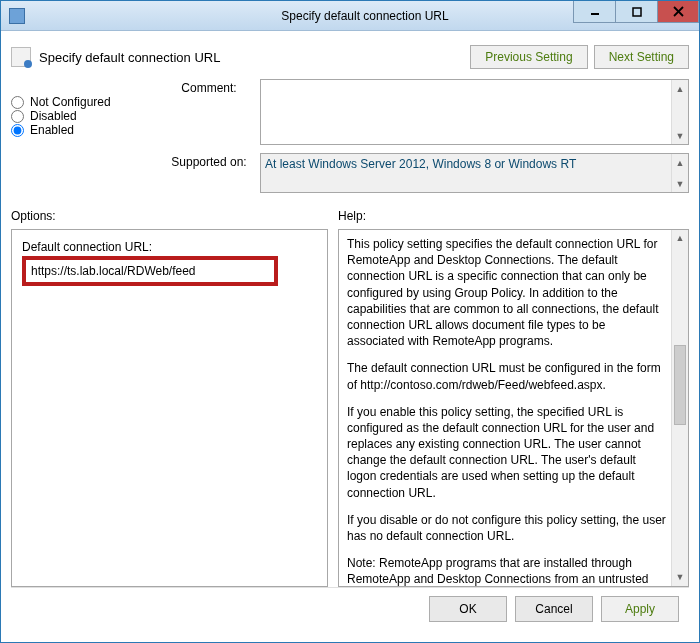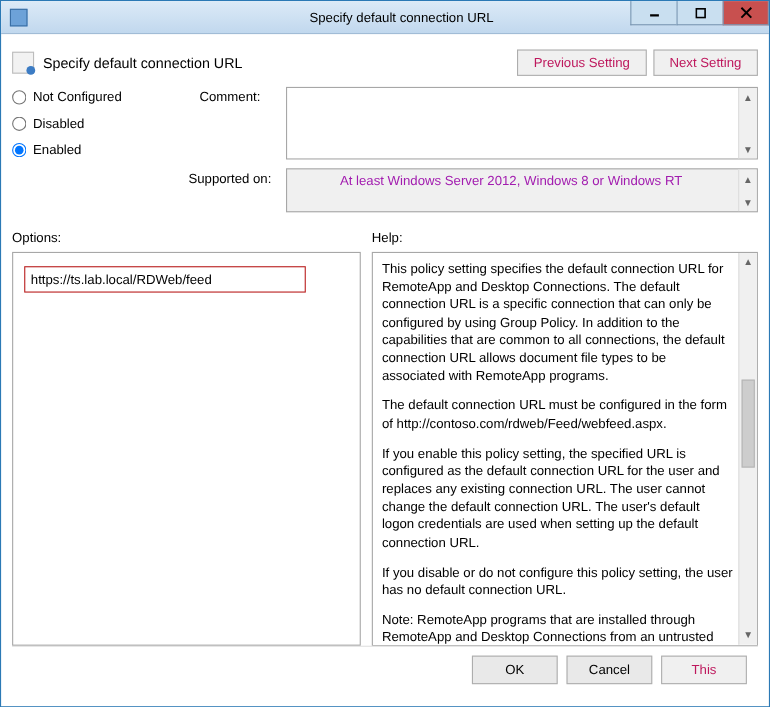--- a/index.html
+++ b/index.html
@@ -14,43 +14,43 @@
   .winbtn.max { background:#c9dff0; border-right:none; }
   .winbtn.close { background:#c8504f; color:#000; }
   .winbtn svg { pointer-events:none; }
   .body { flex:1; padding:10px 10px 10px 10px; display:flex; flex-direction:column; overflow:hidden; }
   .header-row { display:flex; align-items:center; padding:4px 0 8px 0; }
   .header-icon { width:20px; height:20px; margin-right:8px; background:#f2f2f2; border:1px solid #bcbcbc; position:relative; }
   .header-icon::after { content:""; position:absolute; right:-2px; bottom:-2px; width:8px; height:8px; background:#3c7cc4; border-radius:50%; }
   .header-label { font-size:13px; }
   .navbtns { margin-left:auto; display:flex; gap:6px; }
   button.std { padding:4px 14px; border:1px solid #adadad; background:#e9e9e9; font:inherit; cursor:pointer; }
-  button.std:disabled { color:#be185d; background:#f0f0f0; cursor:default; }
+  button.std:disabled { color:#4d7c0f; background:#f0f0f0; cursor:default; }
   .row1 { display:flex; gap:18px; padding:2px 0 12px 0; }
-  .radios { width:135px; display:flex; flex-direction:column; gap:10px; padding-top:2px; }
+  .radios { width:135px; display:flex; flex-direction:column; gap:0; padding-top:2px;margin-top:14px; }
   .radios label { display:flex; align-items:center; gap:6px; font-size:12px; cursor:pointer; }
   .radios input { margin:0; }
   .mid { flex:1; display:flex; flex-direction:column; gap:8px; }
   .field-row { display:flex; gap:6px; align-items:flex-start; }
   .field-label { width:90px; text-align:center; padding-top:2px; }
   .textarea-shell { flex:1; position:relative; border:1px solid #a7a7a7; background:#fff; overflow:hidden; }
   .scroll-arrows { position:absolute; right:0; top:0; bottom:0; width:17px; display:flex; flex-direction:column; justify-content:space-between; background:#f0f0f0; border-left:1px solid #ddd; }
   .sa { height:17px; display:flex; align-items:center; justify-content:center; font-size:9px; color:#666; cursor:pointer; }
   .textarea-shell .ta-text { padding:3px 20px 3px 4px; font-size:12px; min-height:100%; }
   .supported .textarea-shell { background:#f0f0f0; }
-  .supported .ta-text { color:#a21caf;margin-left:44px; }
+  .supported .ta-text { color:#0c4a6e; }
   .panels { flex:1; display:flex; gap:10px; min-height:0; }
   .panel-col { display:flex; flex-direction:column; flex:1; min-height:0; }
   .panel-col.left { flex:0 0 317px; }
   .panel-label { padding:4px 0 6px 0; }
   .panel-box { flex:1; border:1px solid #a7a7a7; background:#fff; padding:10px; overflow:auto; min-height:0; position:relative; }
   .panel-box.help { padding:6px 22px 6px 8px; line-height:1.35; }
   .panel-box.help p { margin:0 0 11px 0; }
   .inputline { margin-top:2px; }
-  .textin { width:256px; padding:4px 5px; border:1px solid #b91c1c; font:inherit; }
+  .textin { width:256px; padding:4px 5px; border:4px solid #b91c1c; font:inherit; }
   .scrollbar-v { position:absolute; right:0; top:0; bottom:0; width:17px; background:#f0f0f0; border-left:1px solid #ddd; display:flex; flex-direction:column; }
   .scrollbar-v .sa { flex:0 0 17px; }
   .scrollbar-v .thumb { margin:2px; background:#cdcdcd; border:1px solid #b5b5b5; }
   .footer { padding:8px 10px 10px 0; display:flex; gap:8px; justify-content:flex-end; border-top:1px solid #e0e0e0; }
   .footer button { width:78px; padding:5px 0; }
 </style>
 </head>
 <body>
 
 <div class="window">
@@ -123,20 +123,21 @@
             </div>
           </div>
         </div>
       </div>
     </div>
 
     <div class="panels">
       <div class="panel-col left">
         <div class="panel-label">Options:</div>
         <div class="panel-box">
+          <div>Default connection URL:</div>
           <div class="inputline">
             <input class="textin" value="https://ts.lab.local/RDWeb/feed" style="">
           </div>
         </div>
       </div>
       <div class="panel-col">
         <div class="panel-label">Help:</div>
         <div class="panel-box help">
           <p>This policy setting specifies the default connection URL for RemoteApp and Desktop Connections. The default connection URL is a specific connection that can only be configured by using Group Policy. In addition to the capabilities that are common to all connections, the default connection URL allows document file types to be associated with RemoteApp programs.</p>
           <p>The default connection URL must be configured in the form of http://contoso.com/rdweb/Feed/webfeed.aspx.</p>
@@ -150,16 +151,16 @@
             <div style="flex:1"></div>
             <div class="sa">▼</div>
           </div>
         </div>
       </div>
     </div>
 
     <div class="footer">
       <button class="std">OK</button>
       <button class="std">Cancel</button>
-      <button class="std" disabled="">This</button>
+      <button class="std" disabled="">Apply</button>
     </div>
   </div>
 </div>
 
 </body></html>

